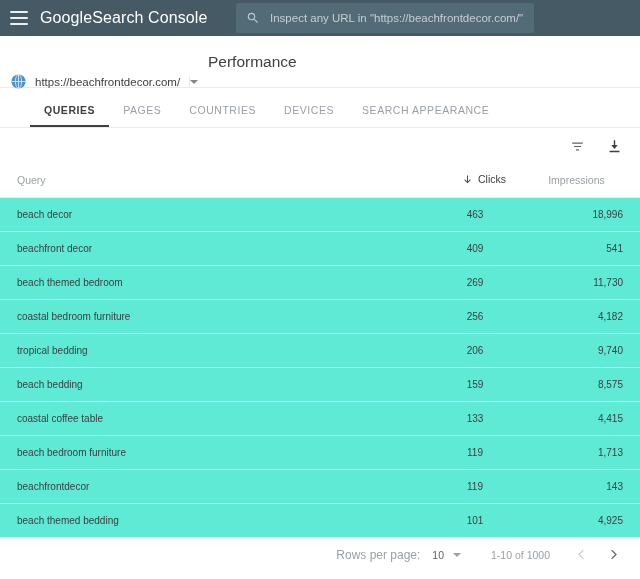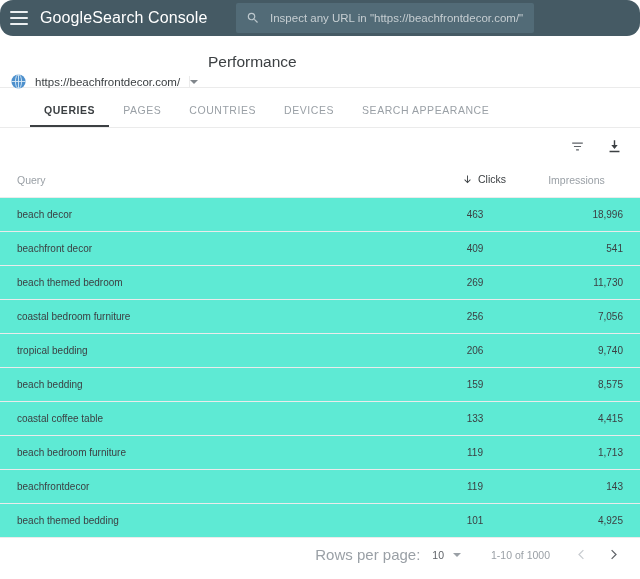--- a/index.html
+++ b/index.html
@@ -9,21 +9,20 @@
     font-family: "Liberation Sans", "DejaVu Sans", sans-serif;
     overflow: hidden;
   }
   #app { width: 640px; height: 579px; position: relative; background:#fff; }
 
   
   .topbar {
     height: 36px; background: #455a64;
     display: flex; align-items: center; padding: 0 10px;
     position: relative;
-    border-radius: 13px;
   }
   .hamburger { width: 18px; height: 14px; margin-right: 12px; cursor: pointer;
     display: flex; flex-direction: column; justify-content: space-between; }
   .hamburger i { display: block; height: 2px; background: #eceff1; border-radius: 1px; }
   .brand { color: #ffffff; font-size: 16px; letter-spacing: .1px; white-space: nowrap; }
   .brand .w1 { font-weight: 500; }
   .brand .w2 { font-weight: 300; }
   .searchbox {
     position: absolute; left: 236px; top: 3px; width: 298px; height: 30px;
     background: #526b77; border-radius: 2px;
@@ -75,21 +74,21 @@
     font-size: 10px; padding: 11px 4px; border-bottom: 1px solid #ebebeb;
     color: #3c4043; background:#5eead4;
   }
   .td-query { text-align: left; padding-left: 17px !important; }
   .td-clicks { text-align: center; padding-right: 24px !important; color: #4285c5; }
   .td-impr { text-align: right; padding-right: 17px !important; color: #18b8c9; }
 
   
   .footer { height: 34px; display: flex; align-items: center; justify-content: flex-end;
             padding-right: 14px; gap: 0; background:#fff; }
-  .f-label { font-size: 15px; color: #9aa0a6; }
+  .f-label { font-size: 12px; color: #9aa0a6; }
   .f-rpp { font-size: 10.5px; color: #5f6368; margin-left: 12px; cursor: pointer; }
   .f-caret { width: 0; height: 0; border-left: 4px solid transparent; border-right: 4px solid transparent;
              border-top: 4px solid #9aa0a6; margin-left: 9px; cursor: pointer; }
   .f-range { font-size: 10.5px; color: #9aa0a6; margin-left: 30px; }
   .f-prev, .f-next { width: 26px; height: 26px; display:flex; align-items:center; justify-content:center;
                      cursor: pointer; }
   .f-prev { margin-left: 18px; }
   .f-next { margin-left: 6px; }
 </style>
 </head>
@@ -177,21 +176,21 @@
         <td class="td-impr">541</td>
       </tr>
       <tr>
         <td class="td-query">beach themed bedroom</td>
         <td class="td-clicks">269</td>
         <td class="td-impr">11,730</td>
       </tr>
       <tr>
         <td class="td-query">coastal bedroom furniture</td>
         <td class="td-clicks">256</td>
-        <td class="td-impr">7,056</td>
+        <td class="td-impr">4,182</td>
       </tr>
       <tr>
         <td class="td-query">tropical bedding</td>
         <td class="td-clicks">206</td>
         <td class="td-impr">9,740</td>
       </tr>
       <tr>
         <td class="td-query">beach bedding</td>
         <td class="td-clicks">159</td>
         <td class="td-impr">8,575</td>

